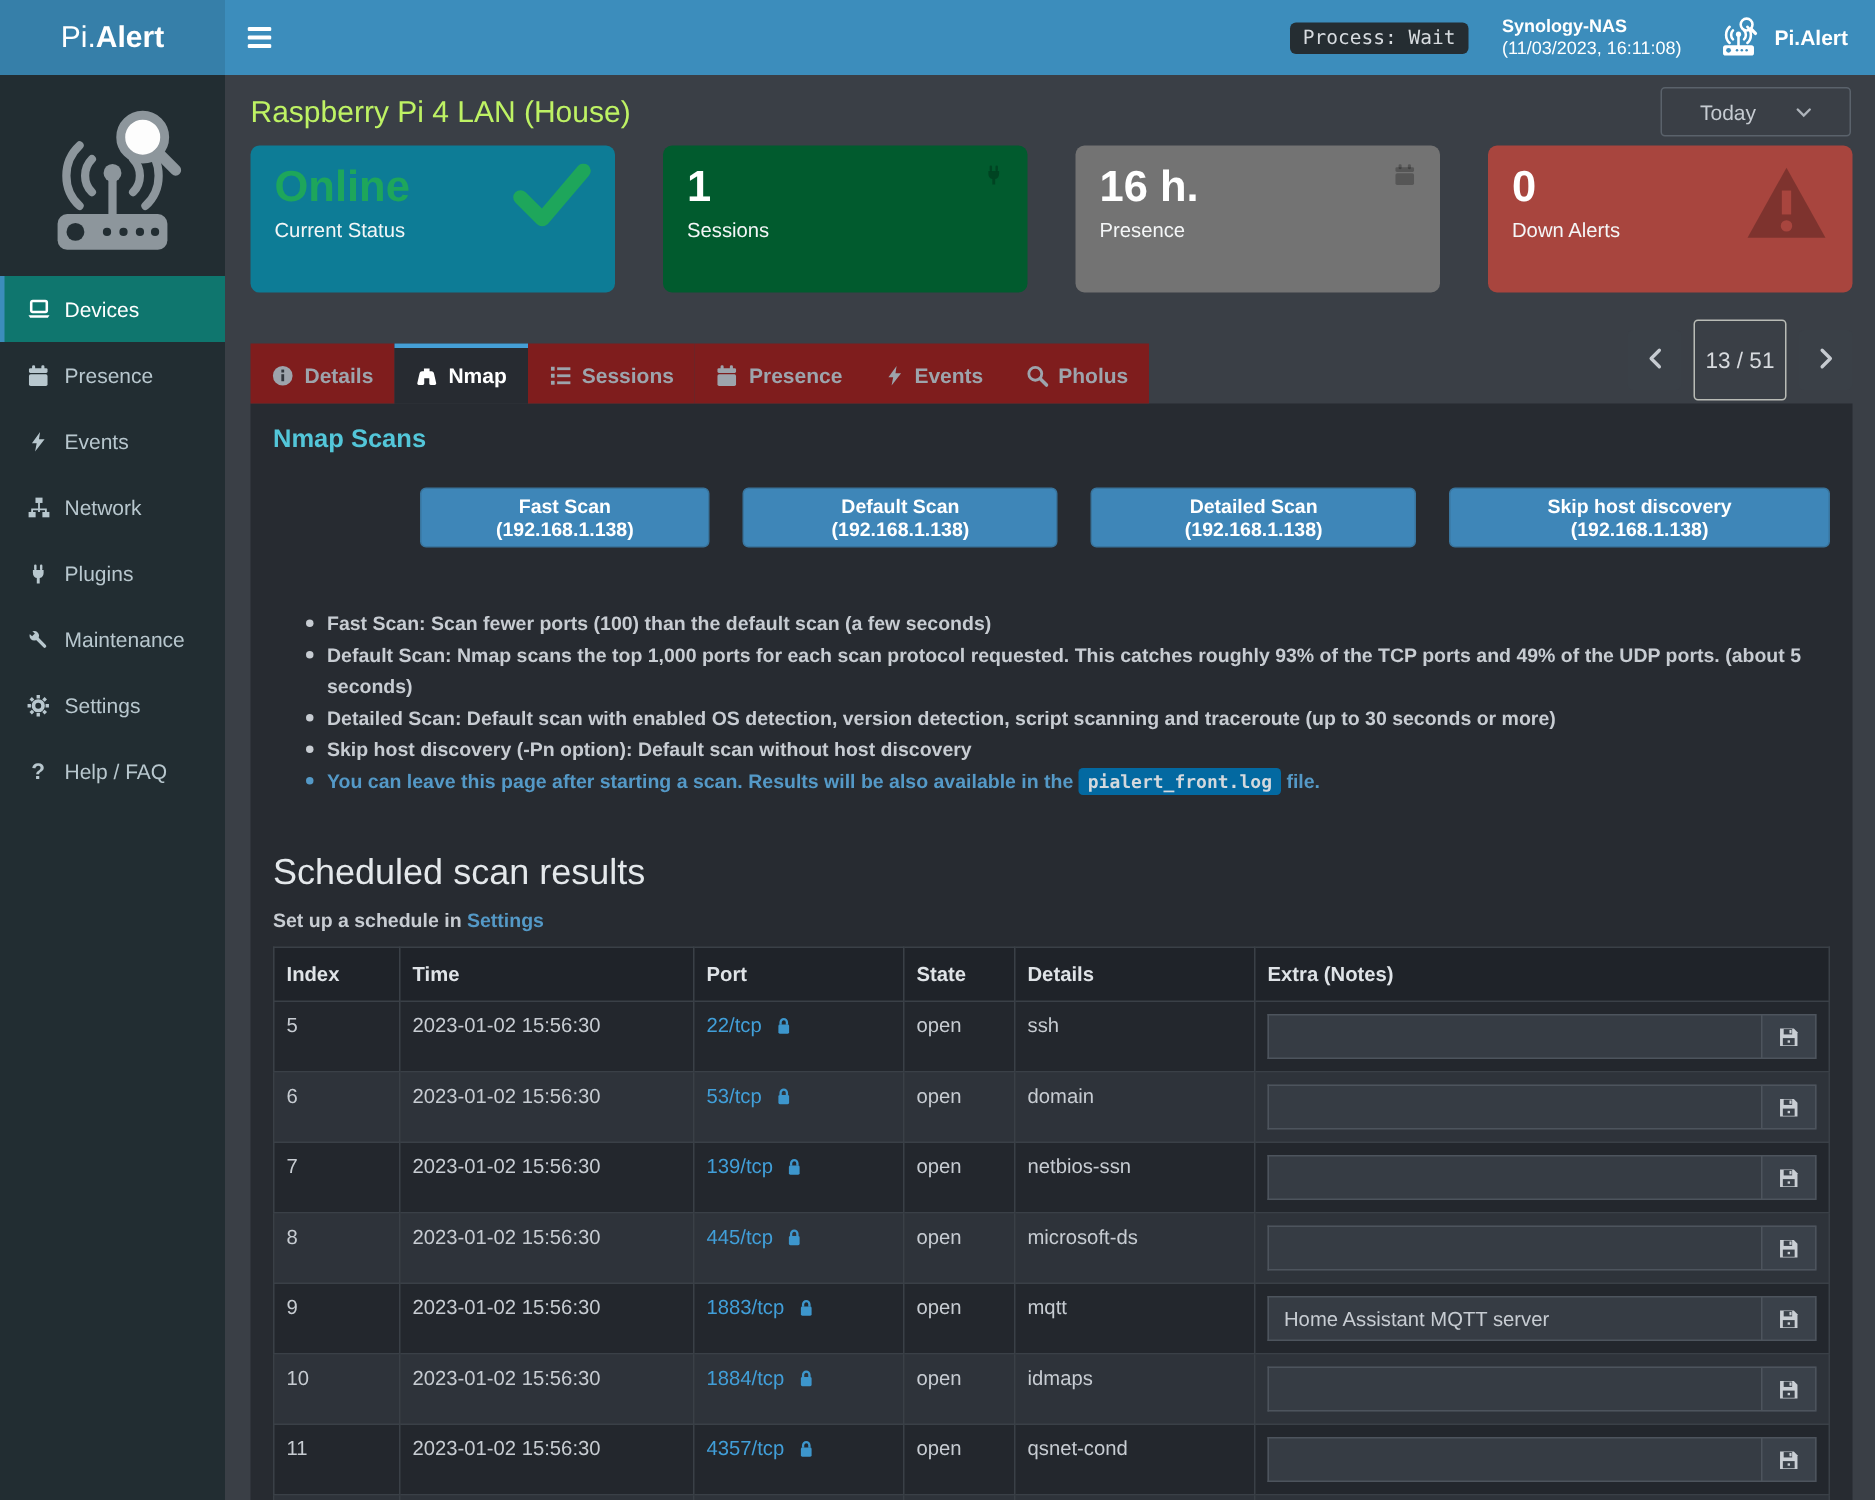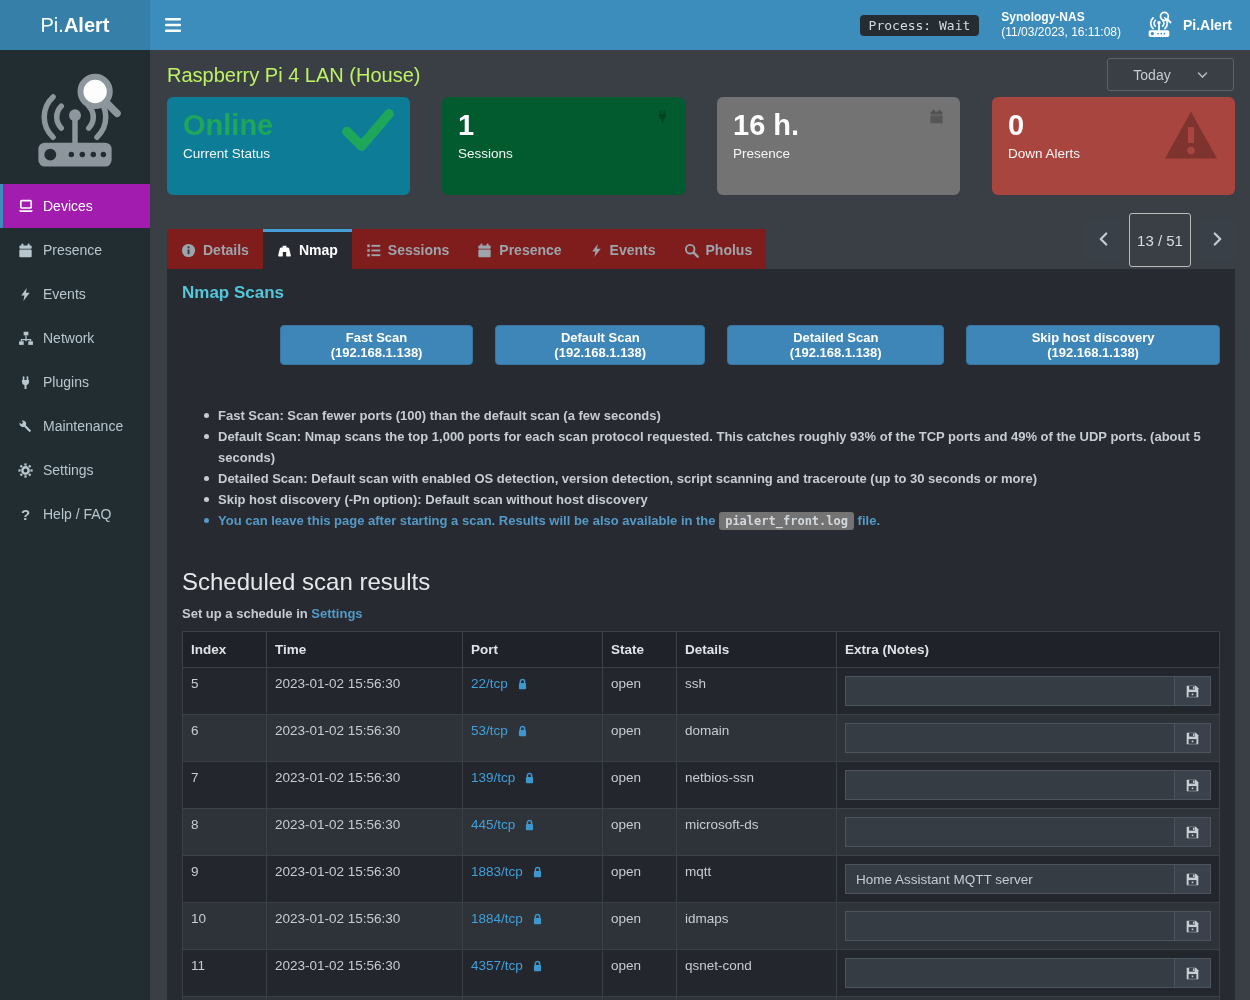--- a/index.html
+++ b/index.html
@@ -22,21 +22,21 @@
   .server-info .sname { font-weight:700; }
   .nav-user { display:flex; align-items:center; gap:8px; color:#fff; font-size:14px; font-weight:700; }
 
   
   .sidebar { position:fixed; top:50px; left:0; bottom:0; width:150px; background:#222d32; z-index:20; }
   .side-logo { padding:14px 0 6px 0; display:flex; justify-content:center; }
   .side-menu { margin-top:6px; }
   .side-item { height:44px; display:flex; align-items:center; gap:9px; padding-left:14px;
     color:#b8c7ce; font-size:14px; cursor:pointer; border-left:3px solid transparent; }
   .side-item .icon { width:17px; display:inline-flex; justify-content:center; color:#b8c7ce; }
-  .side-item.active { background:#a21caf; color:#fff; border-left-color:#3c8dbc; }
+  .side-item.active { background:#0f766e; color:#fff; border-left-color:#3c8dbc; }
   .side-item.active .icon { color:#fff; }
   .q-glyph { font-size:15px; font-weight:600; }
 
   
   .content { margin-left:150px; height:950px; margin-top:50px; padding:0; display:flex; flex-direction:column; }
   .page-head { position:relative; padding:14px 15px 0 17px; }
   .page-title { font-size:20px; font-weight:400; color:#bef264; }
   .period-select { position:absolute; top:8px; right:16px; width:127px; height:33px;
     border:1px solid #5a626b; border-radius:3px; background:#3a3f46; color:#c6cbd1; font-size:14px;
     display:flex; align-items:center; justify-content:center; gap:26px; cursor:pointer; }
@@ -70,21 +70,21 @@
   .scan-btns { display:flex; gap:22px; margin:22px 0 0 98px; }
   .scan-btn { height:40px; padding:0 18px; background:#3e86b8; border:1px solid #39759e; border-radius:4px;
     color:#fff; font-size:13px; font-weight:700; cursor:pointer; font-family:Liberation Sans, sans-serif; }
   .bullets { list-style:none; margin:40px 0 0 20px; }
   .bullets li { position:relative; padding-left:16px; font-size:13px; font-weight:600; color:#c7ccd2;
     line-height:21px; }
   .bullets li::before { content:""; position:absolute; left:2px; top:8px; width:5px; height:5px;
     border-radius:50%; background:#c7ccd2; }
   .bullets li.note, .bullets li.note a { color:#5499c7; }
   .bullets li.note::before { background:#5499c7; }
-  .code-chip { font-family:"DejaVu Sans Mono", monospace; font-size:12px; background:#737373;
+  .code-chip { font-family:"DejaVu Sans Mono", monospace; font-size:12px; background:#0369a1;
     color:#d3d8dd; padding:2px 6px; border-radius:3px; }
 
   .sched-title { margin-top:36px; font-size:24px; font-weight:400; color:#e4e8eb; }
   .sched-sub { margin-top:10px; font-size:13px; font-weight:600; color:#c7ccd2; }
   .sched-sub a { color:#5499c7; text-decoration:none; cursor:pointer; }
 
   
   table.scan-table { width:100%; border-collapse:collapse; margin-top:10px; border:1px solid #3a4047; }
   .scan-table th { background:#1f2329; color:#dfe3e7; font-size:13.5px; font-weight:700;
     text-align:left; padding:10px 8px; border:1px solid #3a4047; }

